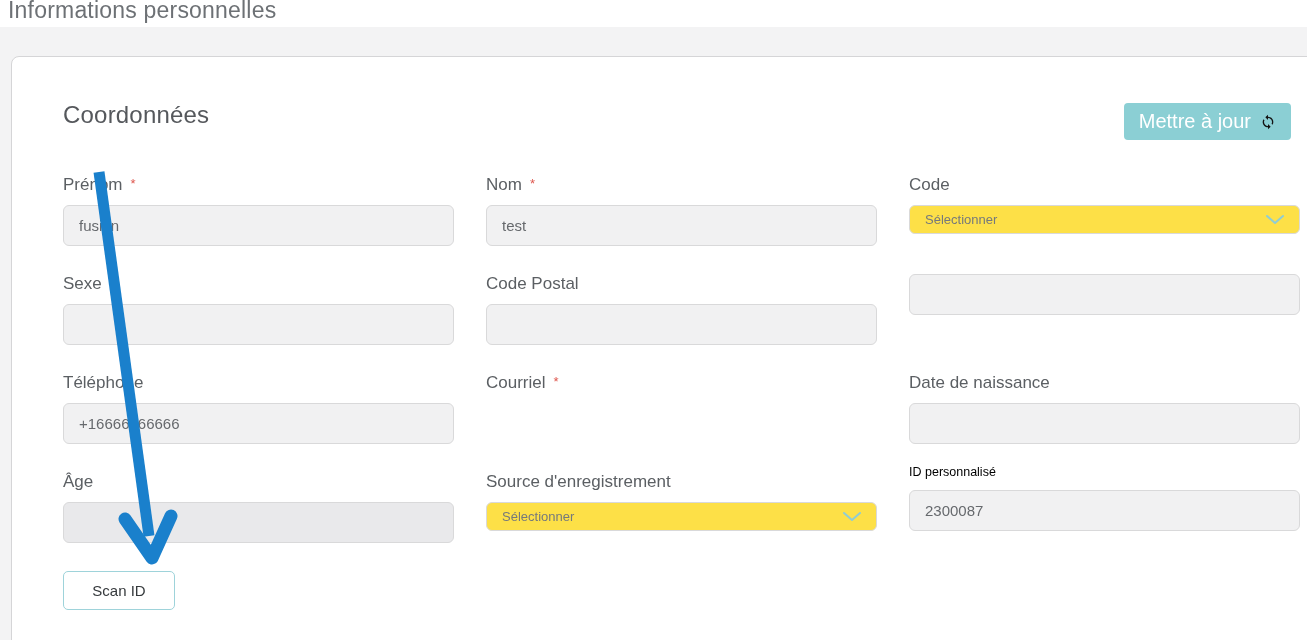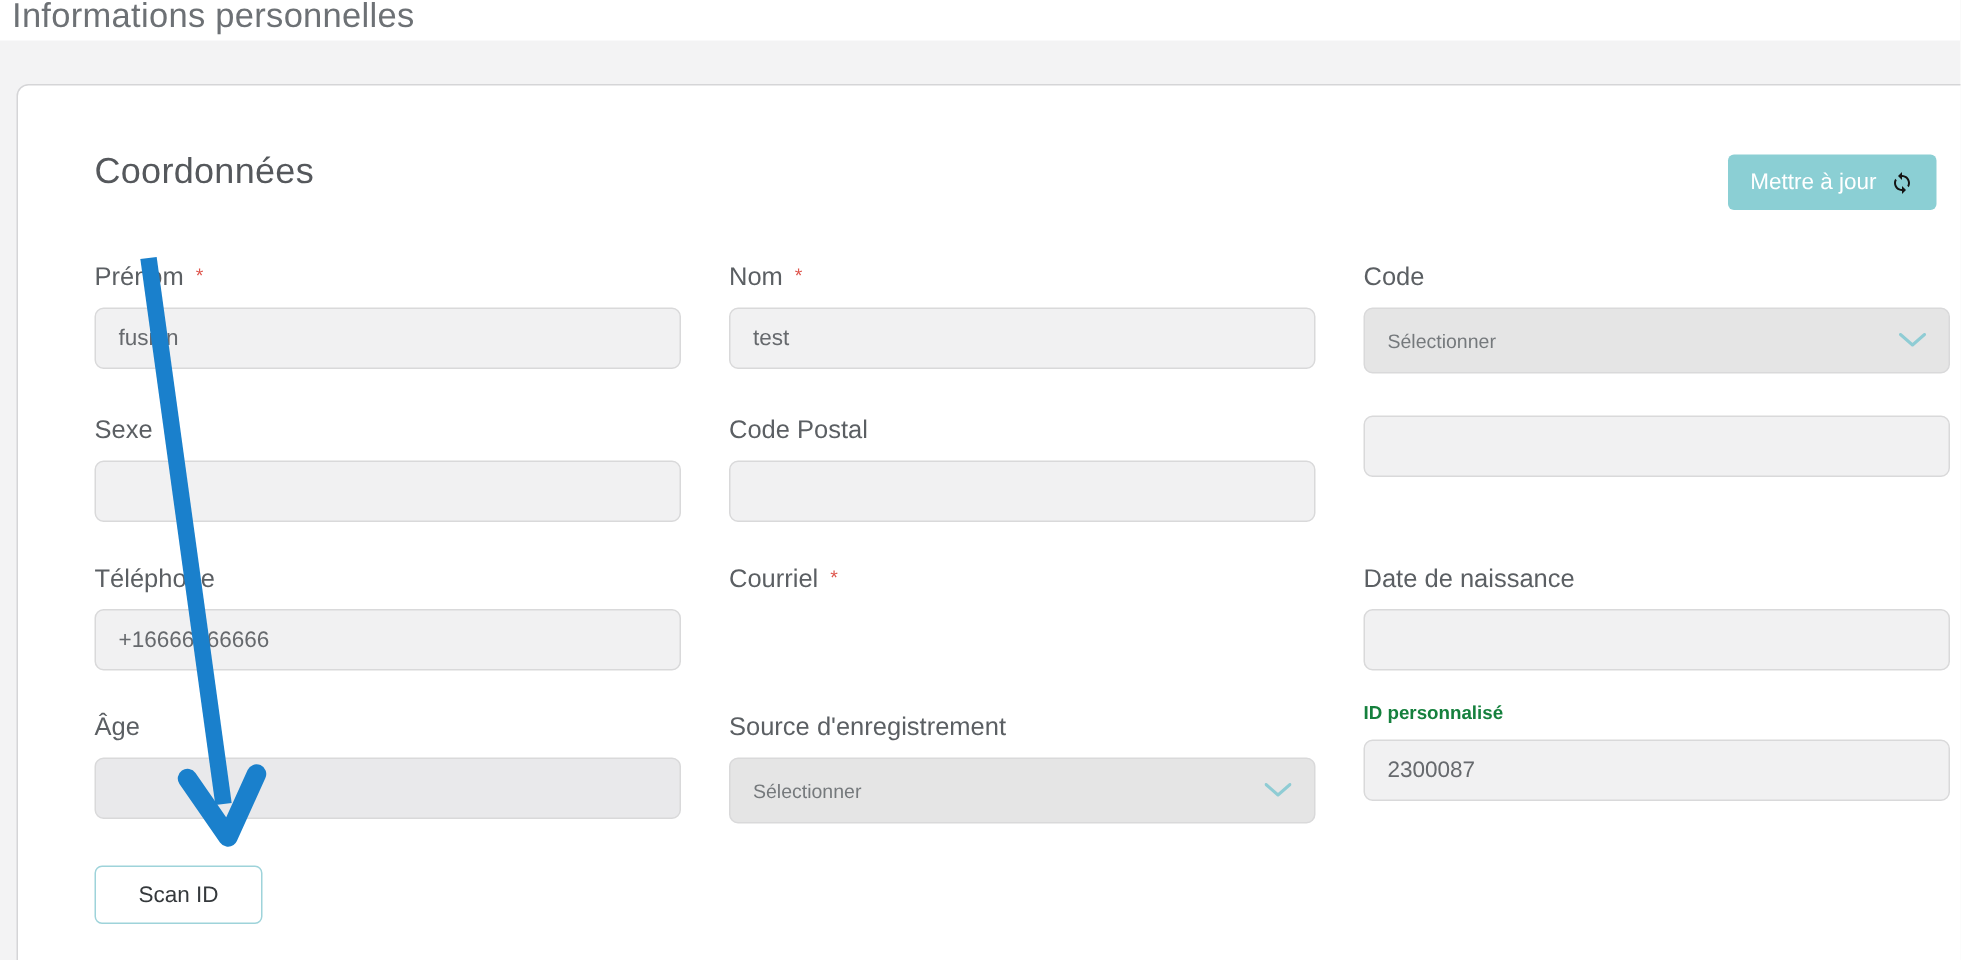--- a/index.html
+++ b/index.html
@@ -18,44 +18,44 @@
     position:absolute;left:11px;top:56px;right:-10px;bottom:-14px;
     background:#ffffff;border:1px solid #d5d5d7;border-radius:8px;
   }
   .card-heading{
     margin:44px 0 0 51px;font-size:24px;font-weight:400;color:#55585c;
     letter-spacing:.2px;
   }
   .update-btn{
     position:absolute;top:46px;right:25px;height:37px;
     background:#8bcfd4;border:none;border-radius:4px;
-    color:#ffffff;font-size:15px;font-family:inherit;
+    color:#ffffff;font-size:20px;font-family:inherit;
     display:flex;align-items:center;gap:9px;padding:0 15px;cursor:pointer;text-align:center;
   }
   .form{
     margin:46px 16px 0 51px;
     display:grid;grid-template-columns:1fr 1fr 1fr;column-gap:32px;
   }
   .group{margin-bottom:28px;}
   .field-label{
     display:flex;align-items:flex-start;gap:8px;
     font-size:17px;color:#5b5f63;margin-bottom:10px;min-height:20px;
   }
   .field-label .req{color:#de564d;font-size:13px;padding-top:1px;}
-  .field-label.small{font-size:12.5px;color:#15803d;margin-bottom:11px;min-height:14px;margin-top:-7px;font-weight:bold;}
+  .field-label.small{font-size:12.5px;color:#000000;margin-bottom:11px;min-height:14px;margin-top:-7px;}
   .tbox{
     width:100%;height:41px;box-sizing:border-box;
     background:#f1f1f2;border:1px solid #d9d9da;border-radius:6px;
     padding:0 15px;font-size:15px;color:#66696d;font-family:inherit;
     outline:none;
   }
   .tbox:disabled{background:#e9e9eb;color:#66696d;}
   .select{
-    width:100%;height:44px;box-sizing:border-box;
-    background:#e5e5e5;border:1px solid #d9d9da;border-radius:6px;
+    width:100%;height:29px;box-sizing:border-box;
+    background:#fde047;border:1px solid #d9d9da;border-radius:6px;
     padding:0 15px;display:flex;align-items:center;justify-content:space-between;
     cursor:pointer;
   }
   .select .sel-text{font-size:13px;color:#75797c;}
   .scan-cell{align-self:end;margin-bottom:3px;}
   .scan-btn{
     width:112px;height:39px;background:#ffffff;
     border:1px solid #9ed3da;border-radius:5px;
     font-size:15px;color:#35393c;font-family:inherit;cursor:pointer;
   }

